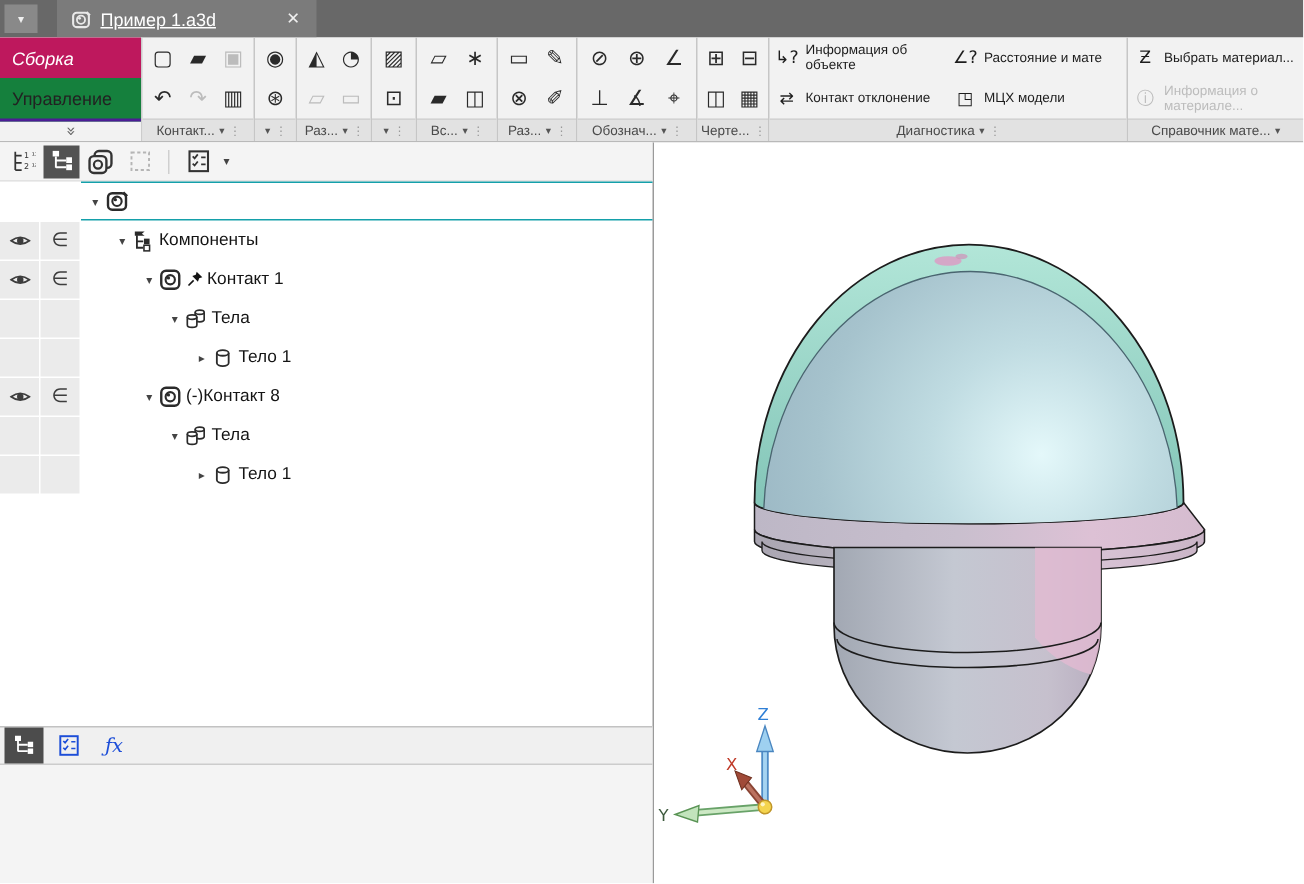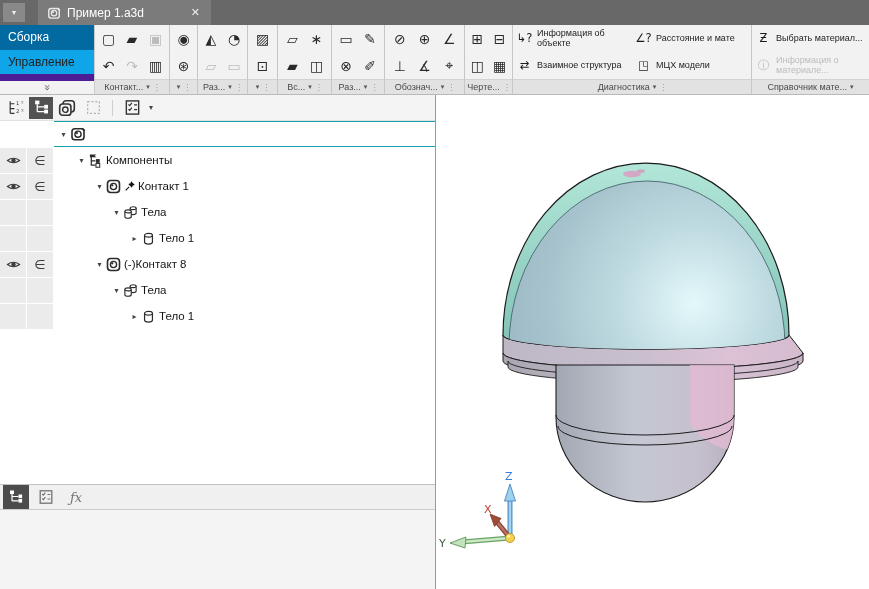--- a/index.html
+++ b/index.html
@@ -6,30 +6,30 @@
   #app{position:relative;width:869px;height:589px;background:#fff;overflow:hidden;
        font-family:"Liberation Sans",sans-serif;color:#222;-webkit-font-smoothing:antialiased;}
   .glyph{font-family:"DejaVu Sans",sans-serif;}
 
   
   #tabbar{position:absolute;left:0;top:0;width:869px;height:25px;background:#686868;display:flex;align-items:center;}
   .tab-drop{width:22px;height:19px;margin-left:3px;background:#898989;color:#f0f0f0;font-size:8px;
             display:flex;align-items:center;justify-content:center;cursor:default;}
   .doc-tab{margin-left:13px;height:25px;min-width:155px;background:#7b7b7b;color:#fff;display:flex;
            align-items:center;padding:0 9px;gap:6px;font-size:12px;}
-  .doc-tab .ttl{flex:1;}
+  .doc-tab .ttl{flex:1;text-decoration:underline;}
   .doc-tab .cls{font-size:11px;color:#efefef;padding:0 2px;}
 
   
   #ribbon{position:absolute;left:0;top:25px;width:869px;height:70px;background:#f2f2f2;
           border-bottom:1px solid #b9b9b9;display:flex;box-sizing:border-box;}
   #menu-col{width:95px;flex:none;display:flex;flex-direction:column;border-right:1px solid #cccccc;box-sizing:border-box;}
   .menu-item{height:27px;display:flex;align-items:center;padding-left:8px;font-size:12px;}
-  .menu-item.sel{background:#0369a1;color:#fff;}
-  .menu-item.plain{background:#0ea5e9;color:#222;border-bottom:7px solid #4c1d95;}
+  .menu-item.sel{background:#be185d;color:#fff;font-style:italic;}
+  .menu-item.plain{background:#15803d;color:#222;border-bottom:2px solid #4c1d95;}
   .menu-collapse{flex:1;display:flex;align-items:center;justify-content:center;color:#666;font-size:11px;}
   .menu-collapse .rot{display:inline-block;transform:rotate(90deg);}
 
   #toolbar{flex:1;display:flex;}
   .tb-group{display:flex;flex-direction:column;border-right:1px solid #c6c6c6;box-sizing:border-box;flex:none;}
   .tb-rows{flex:1;display:flex;flex-direction:column;}
   .tb-row{height:27px;display:flex;align-items:center;justify-content:space-evenly;padding:0 1px;}
   .tb-btn{width:22px;height:24px;display:flex;align-items:center;justify-content:center;
           font-size:14px;color:#2a2a2a;font-family:"DejaVu Sans",sans-serif;}
   .tb-btn.dis{color:#bcbcbc;}
@@ -72,21 +72,21 @@
   .gut.blank .cell{background:transparent;}
   .elof{font-size:13px;color:#3d3d3d;font-family:"DejaVu Sans",sans-serif;}
   .ind{flex:none;}
   .exp{width:11px;flex:none;font-size:8px;color:#444;text-align:center;font-family:"DejaVu Sans",sans-serif;}
   .ticon{flex:none;margin:0 3px 0 1px;color:#2b2b2b;}
   .tlabel{white-space:nowrap;}
 
   
   .lp-tabs{position:absolute;top:389px;left:0;right:0;height:26px;background:#f0f0f0;border-top:1px solid #c2c2c2;
            border-bottom:1px solid #cccccc;display:flex;align-items:center;padding-left:3px;gap:4px;box-sizing:border-box;}
-  .lp-tab{width:26px;height:24px;display:flex;align-items:center;justify-content:center;color:#737373;}
+  .lp-tab{width:26px;height:24px;display:flex;align-items:center;justify-content:center;color:#1d4ed8;}
   .lp-tab.sel{background:#4c4c4c;color:#fff;}
   .fx{font-family:"DejaVu Serif",serif;font-style:italic;font-size:13px;}
   .lp-empty{position:absolute;top:415px;bottom:0;left:0;right:0;background:#f4f4f4;}
 
   
   #viewport{flex:1;position:relative;background:#ffffff;}
   #viewport svg{position:absolute;left:0;top:0;}
   .axlbl{font-family:"DejaVu Sans",sans-serif;font-size:11px;}
   .ic{display:block;}
   #symdefs{position:absolute;width:0;height:0;overflow:hidden;}
@@ -334,21 +334,21 @@
           <div class="diag-btn">
             <span class="g">↳?</span>
             <span>Информация об объекте</span>
           </div>
           <div class="diag-btn">
             <span class="g">∠?</span>
             <span>Расстояние и мате</span>
           </div>
           <div class="diag-btn">
             <span class="g">⇄</span>
-            <span>Взаимное структура</span>
+            <span>Контакт отклонение</span>
           </div>
           <div class="diag-btn">
             <span class="g">◳</span>
             <span>МЦХ модели</span>
           </div>
         </div>
         <div class="tb-label">
           <span>Диагностика</span>
           <span class="dd glyph">▾</span>
           <span class="grip glyph">⋮</span>

